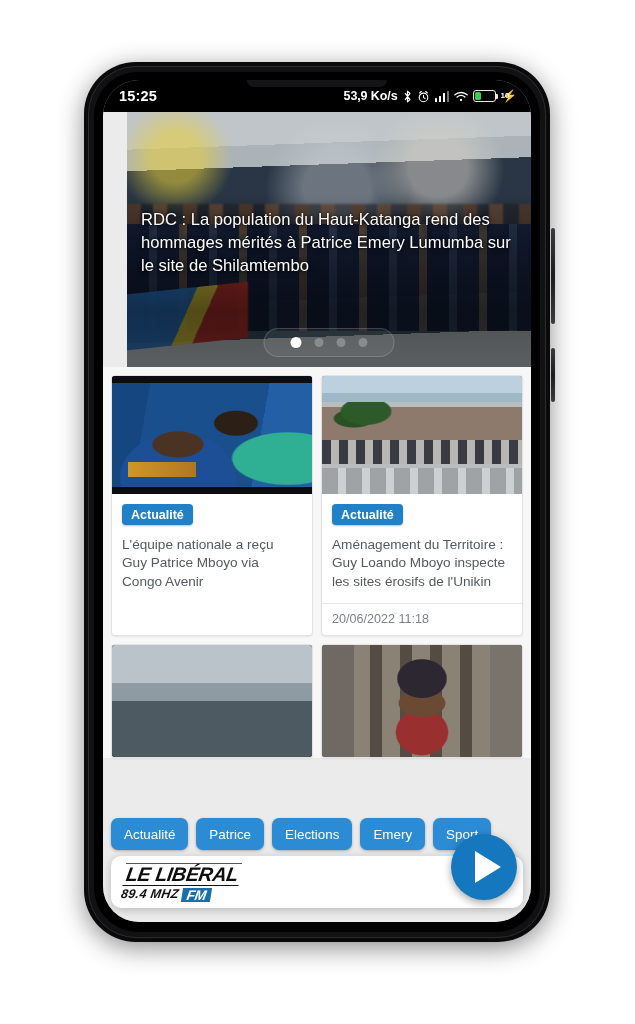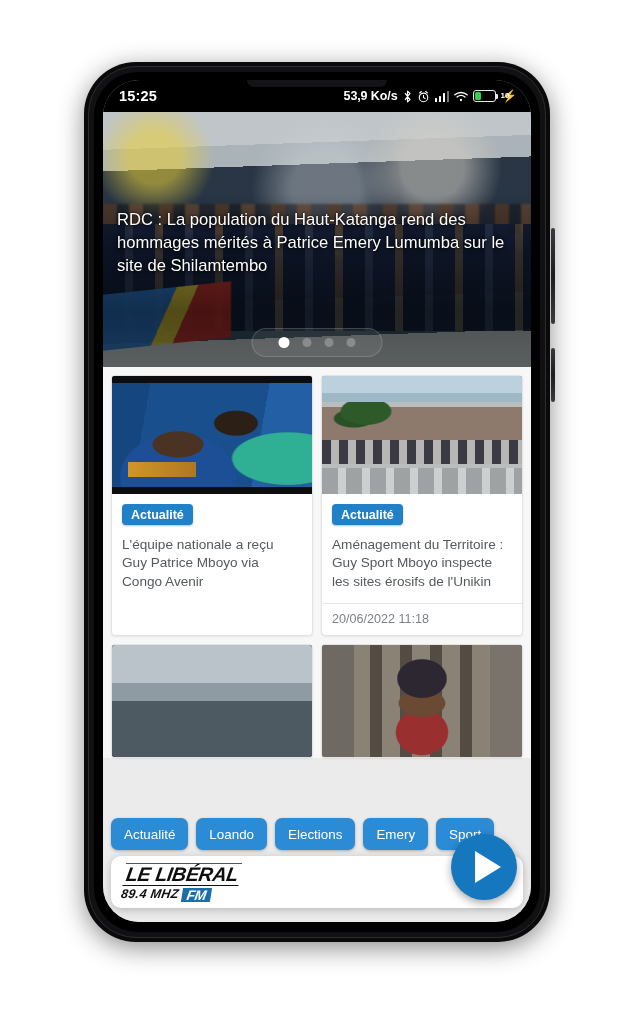--- a/index.html
+++ b/index.html
@@ -144,20 +144,21 @@
     background: #ebebeb;
     overflow: hidden;
   }
 
   
   .hero {
     position: relative;
     height: 255px;
     overflow: hidden;
     background: #3b4a52;
+    margin-left: 24px;
   }
   .hero-photo {
     position: absolute; inset: 0;
     background:
       radial-gradient(circle at 12% 18%, rgba(255,225,60,.55) 0 6%, transparent 14%),
       radial-gradient(circle at 77% 22%, rgba(230,225,215,.55) 0 8%, transparent 18%),
       radial-gradient(circle at 52% 30%, rgba(225,230,235,.40) 0 12%, transparent 26%),
       linear-gradient(178deg,#cfd6da 0 14%, #b9c2c7 14% 22%, #2c3a4a 22% 56%, #253140 56% 72%, #3c5a6a 72% 86%, #c9d3d6 86% 100%),
       linear-gradient(90deg,#e8d23c 0 5%, #cf2b2b 5% 8%, #2b6fb5 8% 13%, transparent 13%);
     background-blend-mode: normal, normal, normal, normal, normal;
@@ -514,21 +515,21 @@
               <div class="card-title">L'équipe nationale a reçu Guy Patrice Mboyo via Congo Avenir</div>
             </div>
           </div>
 
           <div class="card">
             <div class="card-img">
               <div class="p-march"></div>
             </div>
             <div class="card-body">
               <span class="badge">Actualité</span>
-              <div class="card-title">Aménagement du Territoire : Guy Sport Mboyo inspecte les sites érosifs de l'Unikin</div>
+              <div class="card-title">Aménagement du Territoire : Guy Loando Mboyo inspecte les sites érosifs de l'Unikin</div>
             </div>
             <div class="card-date">20/06/2022 11:18</div>
           </div>
 
         </div>
 
         <div class="row row2">
           <div class="card">
             <div class="card-img">
               <div class="p-handshake"></div>
@@ -538,21 +539,21 @@
             <div class="card-img">
               <div class="p-soldier"></div>
             </div>
           </div>
         </div>
 
       </div>
 
       <div class="chips">
         <span class="chip">Actualité</span>
-        <span class="chip">Loando</span>
+        <span class="chip">Patrice</span>
         <span class="chip">Elections</span>
         <span class="chip">Emery</span>
         <span class="chip">Sport</span>
       </div>
 
       <div class="bottombar">
         <div class="logo">
           <div class="logo-top">LE LIBÉRAL</div>
           <div class="logo-bot">
             <span class="logo-mhz">89.4 MHZ</span>

